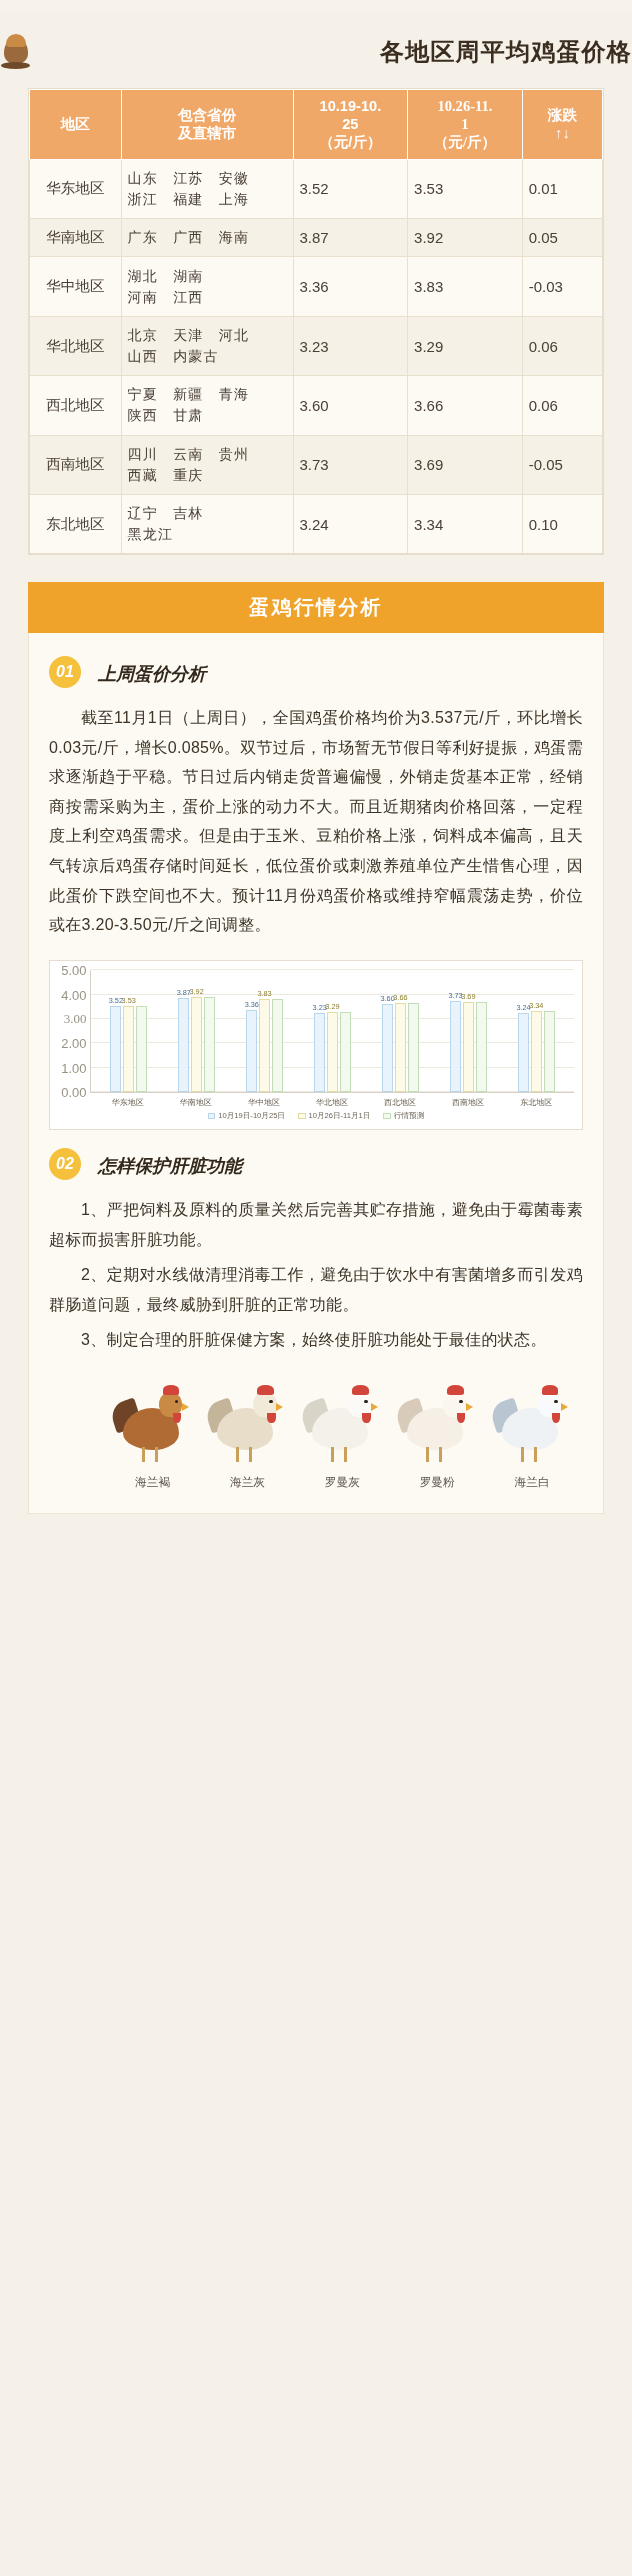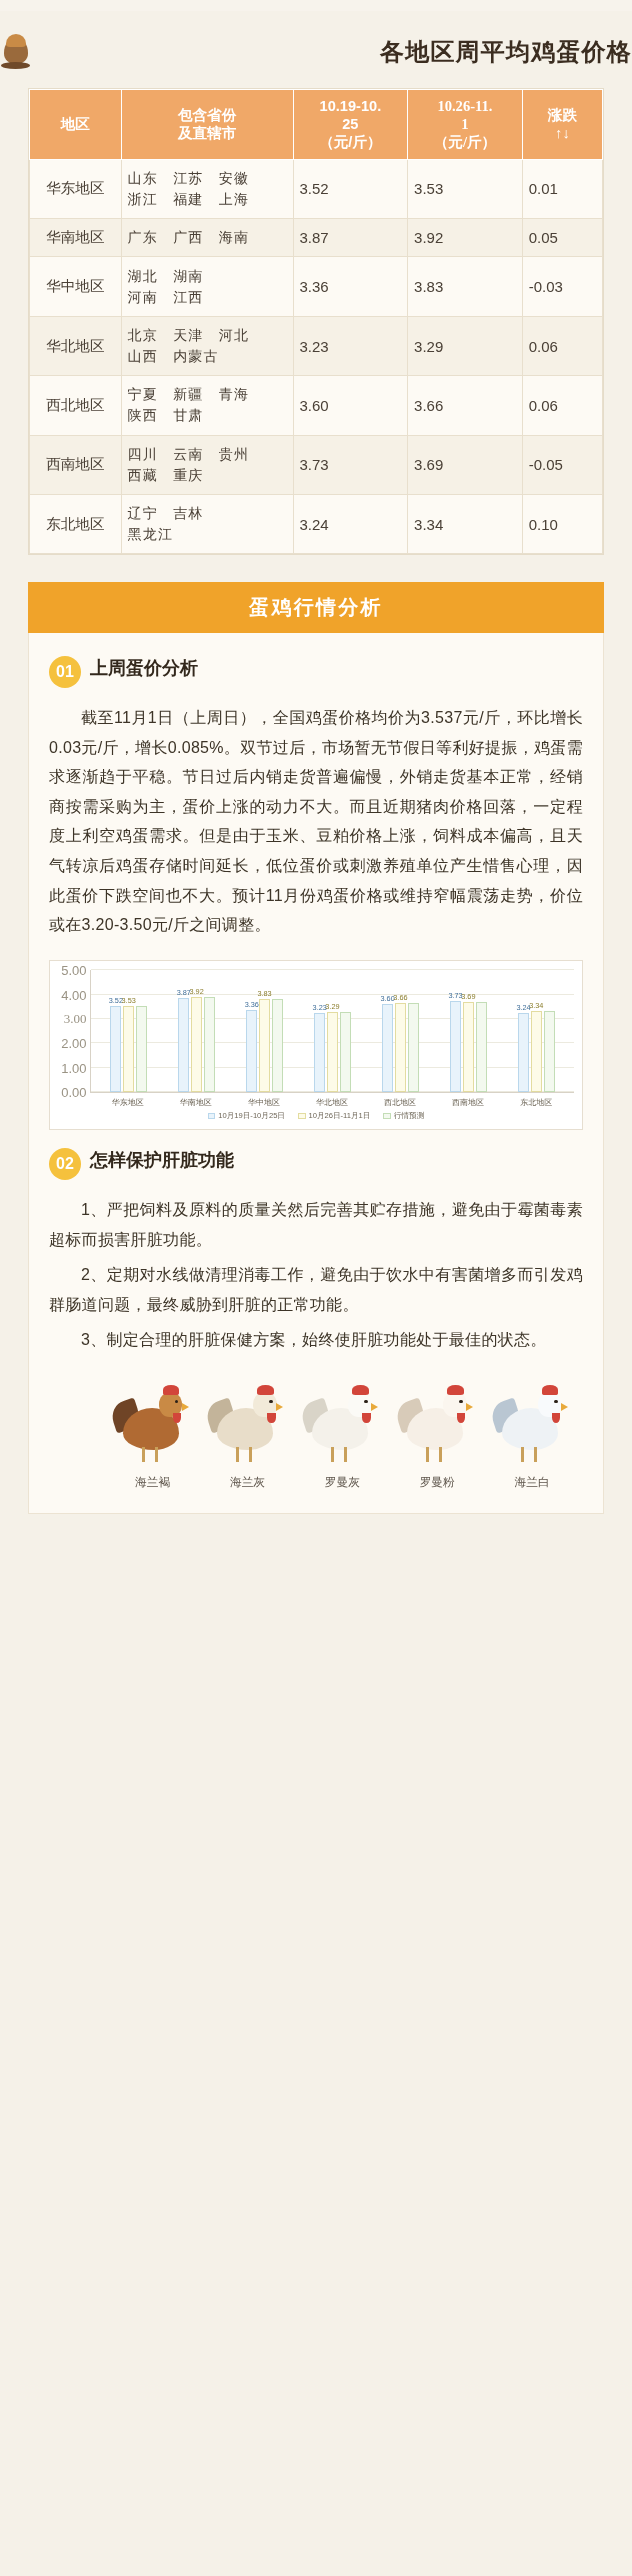--- a/index.html
+++ b/index.html
@@ -113,23 +113,24 @@
     margin: 0 28px;
     background: #fdfaf4;
     border: 0.6px solid #ece3d2;
     border-top: none;
     padding: 23.4px 20px 23.4px 20px;
   }
 
   
   .num-head {
     display: flex;
-    align-items: flex-start;
-    gap: 9px;
+    align-items: flex-end;
+    gap: 17px;
     margin-bottom: 15px;
+    font-style: italic;
   }
   .num-circle {
     width: 32px; height: 32px;
     border-radius: 50%;
     background: #f5c13d;
     color: #fff;
     font-size: 16px;
     font-weight: bold;
     display: flex;
     align-items: center;

